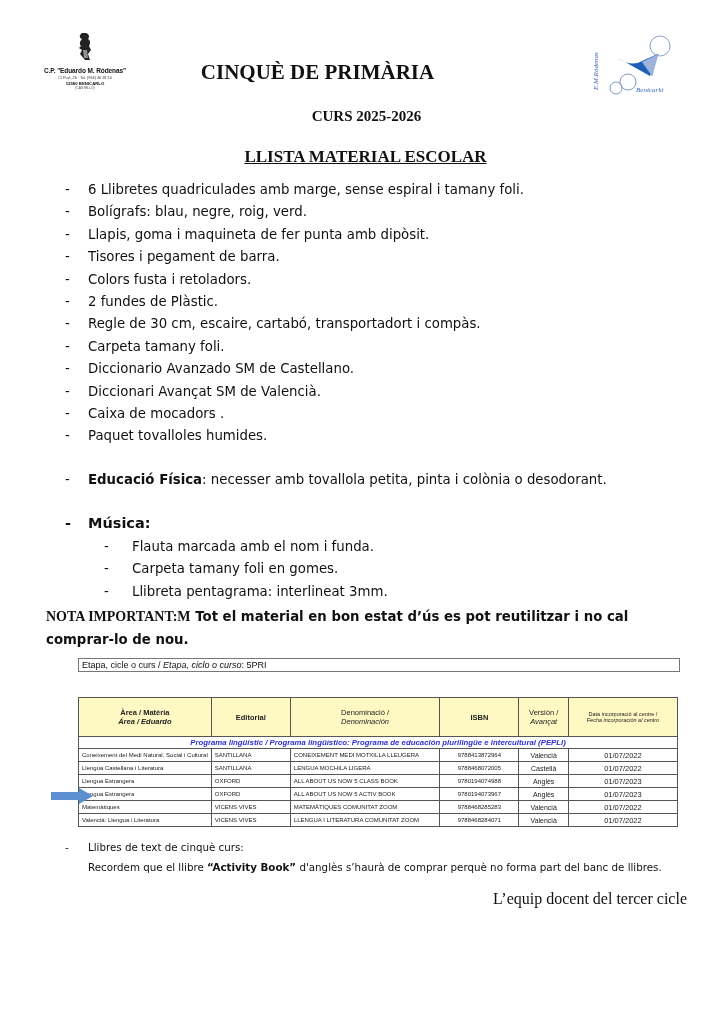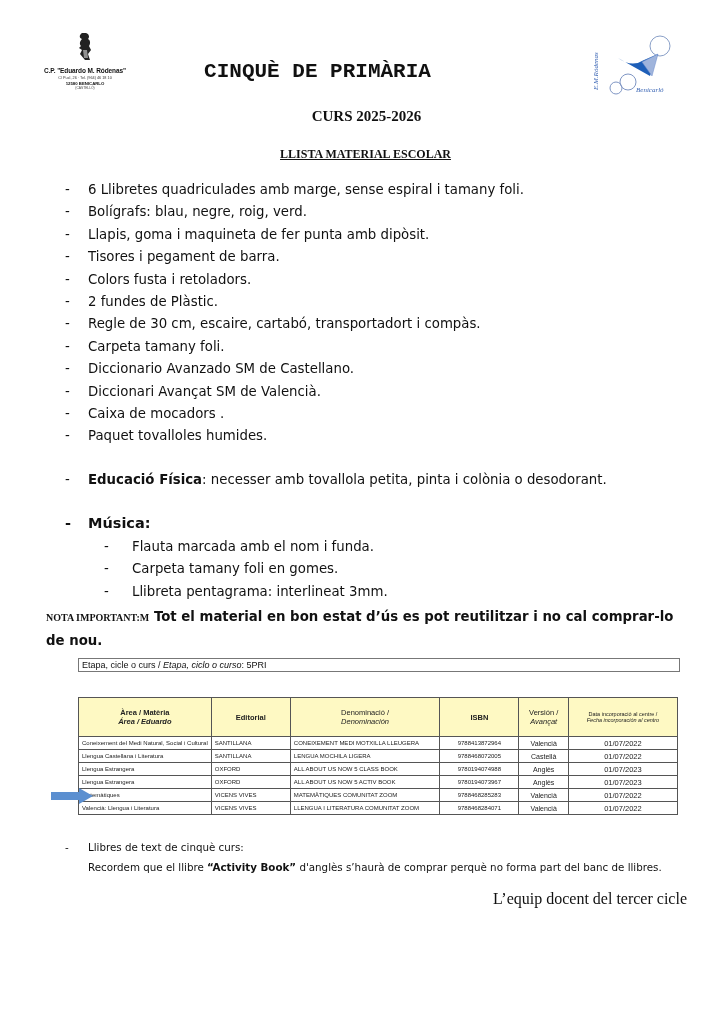--- a/index.html
+++ b/index.html
@@ -8,35 +8,35 @@
 
   
   .logo-left { left:42px; top:30px; width:86px; height:70px; }
   .logo-left .crest { position:absolute; left:34px; top:2px; width:18px; height:30px; }
   .logo-left .name { position:absolute; left:0; top:37px; width:86px; text-align:center; font-family:"Liberation Sans", sans-serif; font-weight:bold; font-size:6.5px; letter-spacing:-0.1px; }
   .logo-left .addr { position:absolute; left:0; top:46px; width:86px; text-align:center; font-size:3.8px; color:#333; line-height:5px; }
   .logo-left .city { position:absolute; left:0; top:51px; width:86px; text-align:center; font-size:4.3px; font-weight:bold; line-height:5px; }
   .logo-left .prov { position:absolute; left:0; top:56px; width:86px; text-align:center; font-size:3.3px; color:#444; line-height:5px; }
   .logo-right { left:592px; top:28px; width:90px; height:72px; }
 
-  .title { left:0; width:635px; top:60px; text-align:center; font-family:Liberation Mono, monospace; font-weight:bold; font-size:21px; }
+  .title { left:0; width:635px; top:60px; text-align:center; font-family:Liberation Serif, serif; font-weight:bold; font-size:21px; }
   .subtitle { left:0; width:725px; top:108px; text-align:center; font-family:"Liberation Serif", serif; font-weight:bold; font-size:15px; padding-left:8px; box-sizing:border-box; }
-  .listtitle { left:0; width:725px; top:147px; text-align:center; font-family:"Liberation Serif", serif; font-weight:bold; font-size:12px; text-decoration:underline; padding-left:6px; box-sizing:border-box; }
+  .listtitle { left:0; width:725px; top:147px; text-align:center; font-family:"Liberation Serif", serif; font-weight:bold; font-size:17px; text-decoration:underline; padding-left:6px; box-sizing:border-box; }
 
   
   .list { left:0; top:182px; width:725px; font-family:"DejaVu Sans", sans-serif; }
   .li { position:absolute; left:0; font-size:13.3px; white-space:nowrap; }
   .li .dash { position:absolute; left:65px; }
   .li .txt { position:absolute; left:88px; }
   .li.sub .dash { left:104px; }
   .li.sub .txt { left:132px; }
   .bold { font-weight:bold; }
 
   .note { left:46px; top:605px; width:650px; font-size:14px; line-height:22px; }
-  .note .lbl { font-family:"Liberation Serif", serif; font-weight:bold; font-size:10px; }
+  .note .lbl { font-family:"Liberation Serif", serif; font-weight:bold; font-size:14px; }
   .note .rest { font-family:"DejaVu Sans", sans-serif; font-weight:bold; font-size:13.3px; }
 
   
   .info-box { left:78px; top:658px; width:600px; border:1px solid #777; font-size:9px; }
   .info-box div { height:12px; line-height:12px; padding-left:3px; }
   .info-box div + div { border-top:1px solid #f9a8d4; }
   .info-box i { font-style:italic; }
 
   table.books { position:absolute; left:78px; top:697px; width:600px; border-collapse:collapse; font-size:6px; }
   table.books th { background:#fef9c3; border:1px solid #555; font-weight:bold; color:#222; font-size:7.5px; height:38px; padding:0 2px; }
@@ -178,20 +178,23 @@
     <tr>
       <th><span>Àrea / Matèria</span><br><i>Área / Eduardo</i></th>
       <th>Editorial</th>
       <th style="font-weight:normal"><span>Denominació /</span><br><i>Denominación</i></th>
       <th>ISBN</th>
       <th style="font-weight:normal"><span>Versión /</span><br><i>Avançat</i></th>
       <th class="small"><span>Data incorporació al centre /</span><br><i>Fecha incorporación al centro</i></th>
     </tr>
   </thead>
   <tbody id="books-body">
+    <tr>
+      <td colspan="6" class="prog">Programa lingüístic / Programa lingüístico: Programa de educación plurilingüe e intercultural (PEPLI)</td>
+    </tr>
   <tr>
         <td>Coneixement del Medi Natural, Social i Cultural</td>
         <td>SANTILLANA</td>
         <td>CONEIXEMENT MEDI MOTXILLA LLEUGERA</td>
         <td class="center">9788413872964</td>
         <td class="lang">Valencià</td>
         <td class="date">01/07/2022</td>
       </tr>
       <tr>
         <td>Llengua Castellana i Literatura</td>

